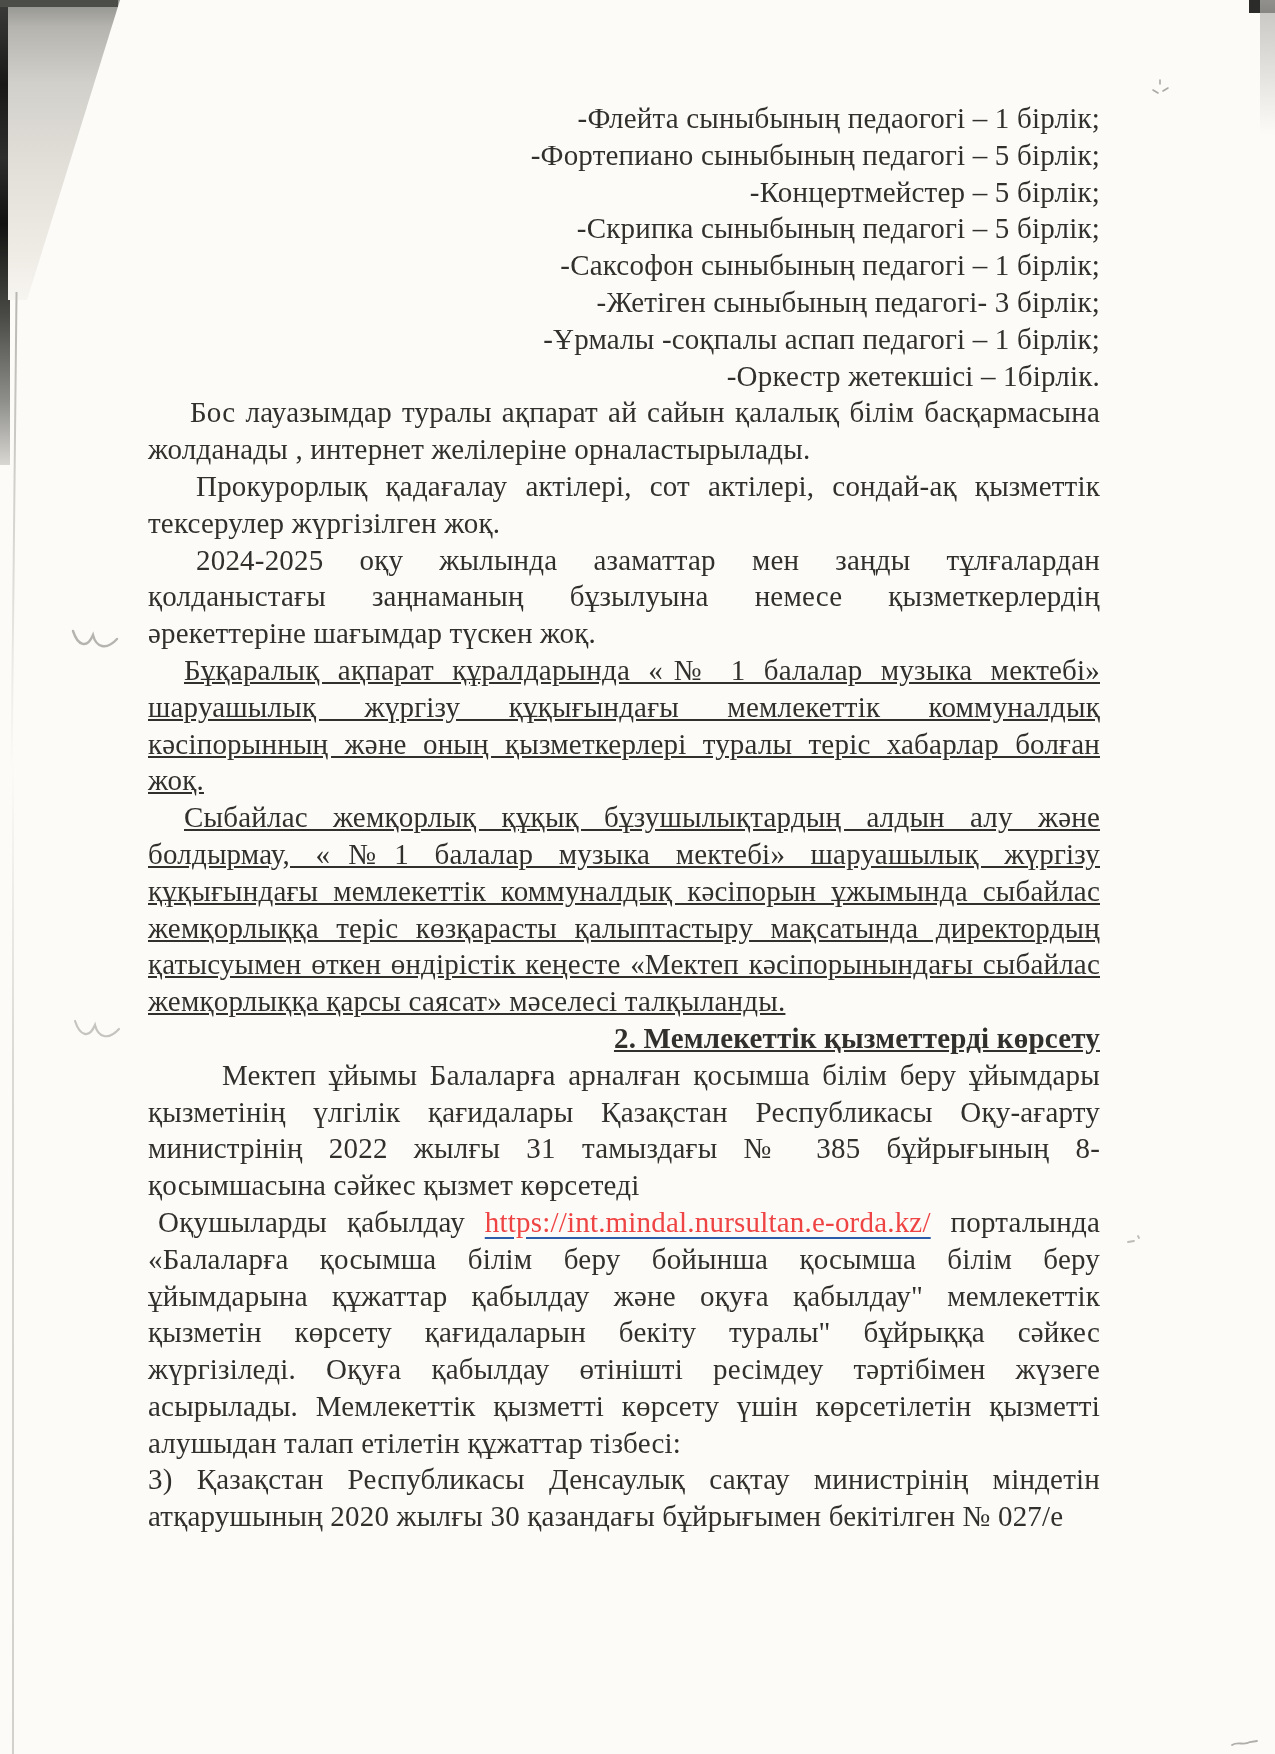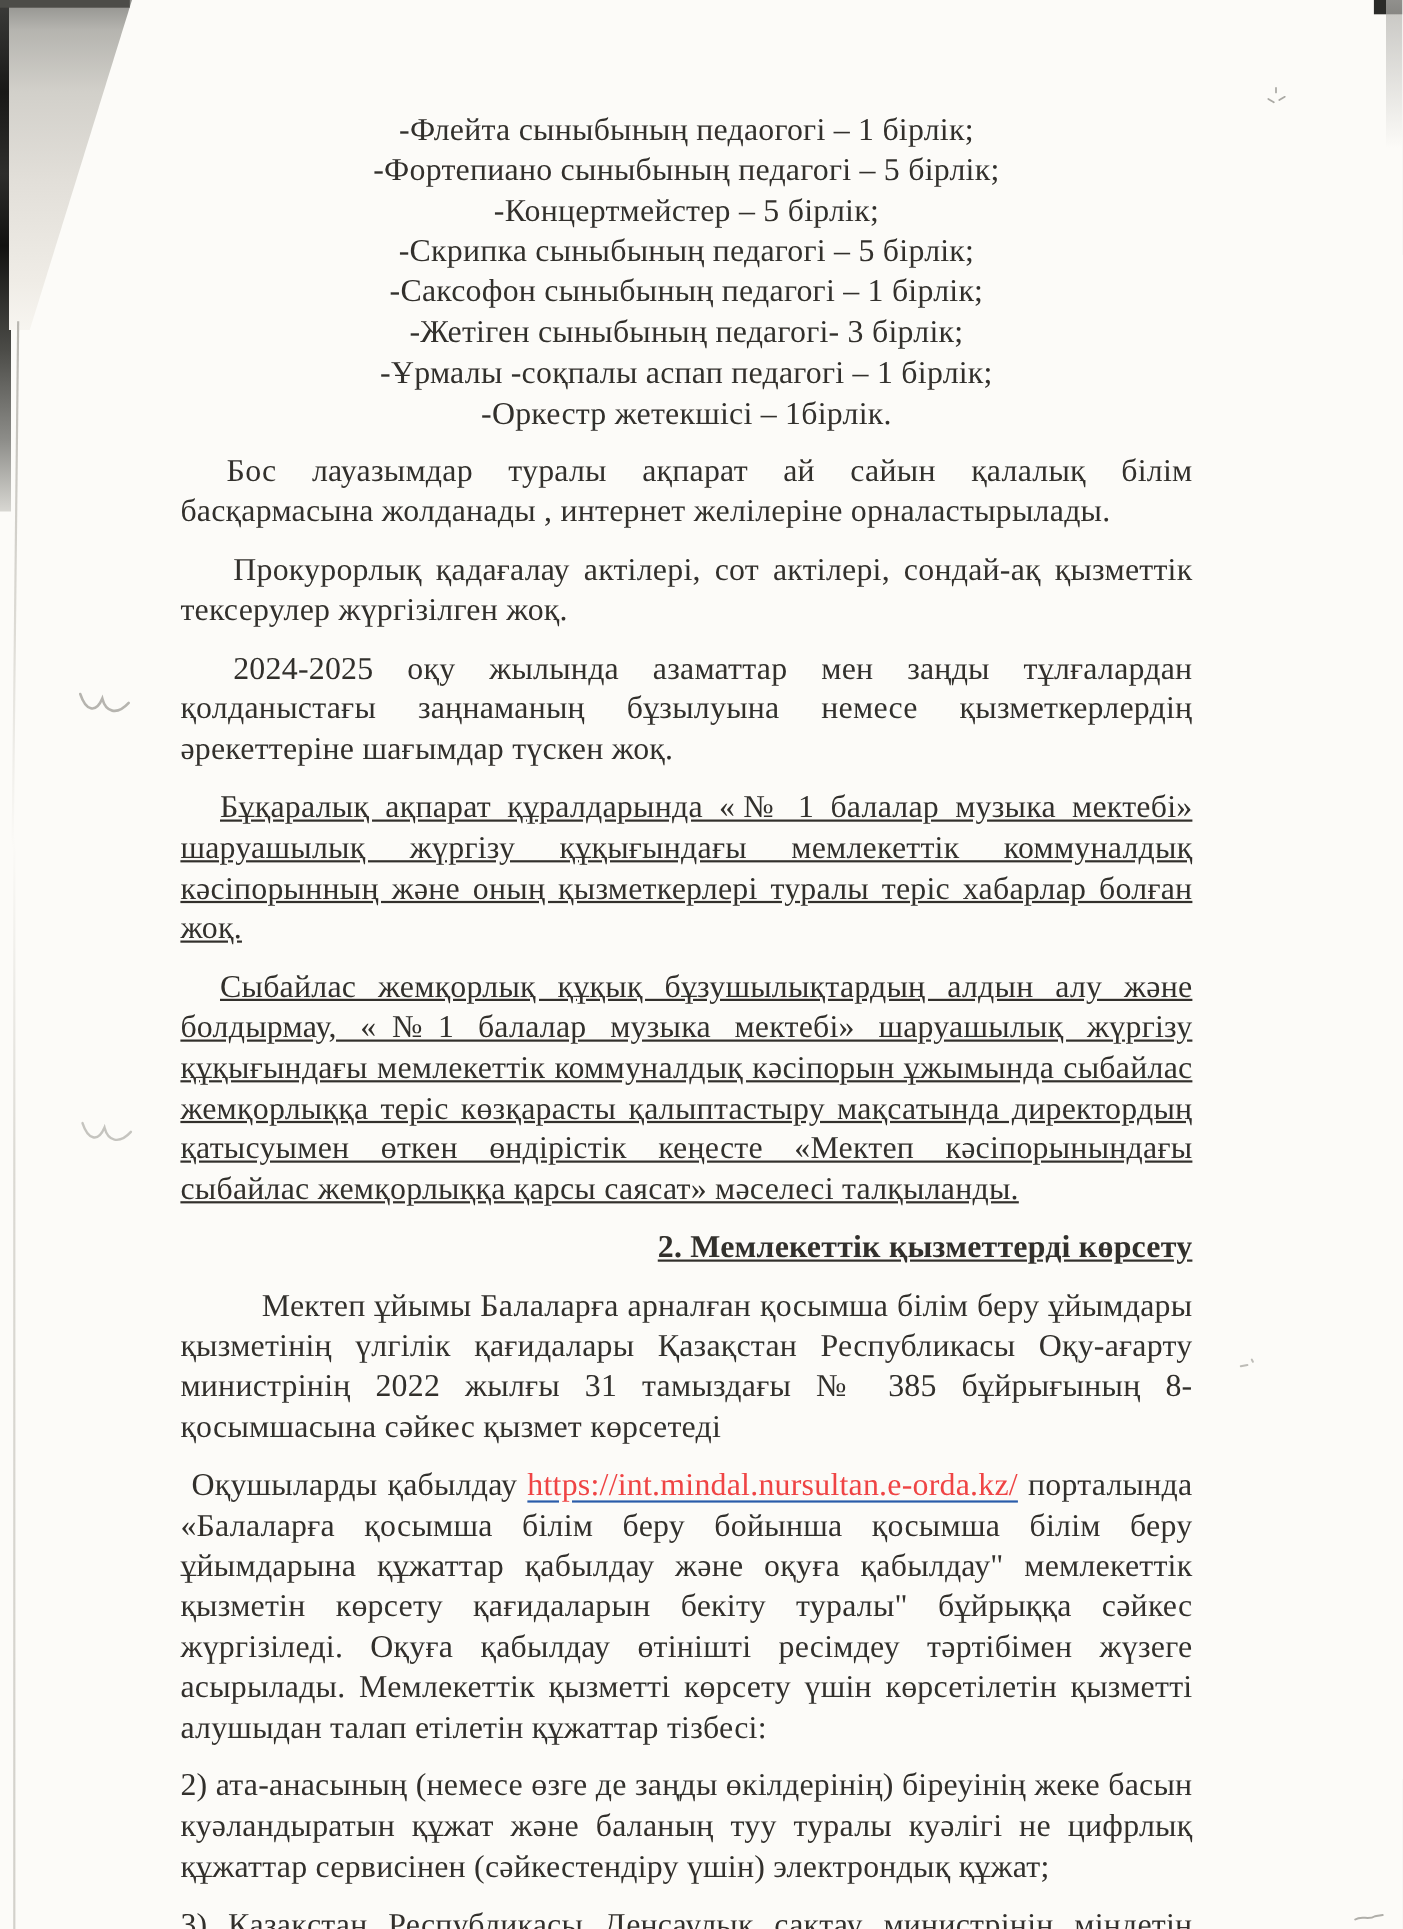--- a/index.html
+++ b/index.html
@@ -80,23 +80,23 @@
   .content {
     position: absolute;
     left: 148px;
     top: 100px;
     width: 952px;
     font-size: 29px;
     line-height: 36.8px;
     color: #32302c;
     letter-spacing: 0.2px;
   }
-  .content p { margin: 16px; }
+  .content p { margin: 0; }
   .vacancy-list div {
-    text-align: center;
+    text-align: right;
     white-space: nowrap;
   }
   .para { text-align: justify; }
   .ind-40 { text-indent: 42px; }
   .ind-48 { text-indent: 48px; }
   .ind-36 { text-indent: 36px; text-decoration: underline; }
   .ind-72 { text-indent: 74px; }
   .ind-8  { text-indent: 10px; }
   .heading-bold {
     font-weight: bold;
@@ -173,18 +173,17 @@
 
     <p class="para ind-36">Сыбайлас жемқорлық құқық бұзушылықтардың алдын алу және болдырмау, «№1 балалар музыка мектебі» шаруашылық жүргізу құқығындағы мемлекеттік коммуналдық кәсіпорын ұжымында сыбайлас жемқорлыққа теріс көзқарасты қалыптастыру мақсатында директордың қатысуымен өткен өндірістік кеңесте «Мектеп кәсіпорынындағы сыбайлас жемқорлыққа қарсы саясат» мәселесі талқыланды.</p>
 
     <p class="heading-bold ind-36">2. Мемлекеттік қызметтерді көрсету</p>
 
     <p class="para ind-72">Мектеп ұйымы Балаларға арналған қосымша білім беру ұйымдары қызметінің үлгілік қағидалары Қазақстан Республикасы Оқу-ағарту министрінің 2022 жылғы 31 тамыздағы № 385 бұйрығының 8-қосымшасына сәйкес қызмет көрсетеді</p>
 
     <p class="para ind-8"><span>Оқушыларды қабылдау</span> <a class="portal-link">https://int.mindal.nursultan.e-orda.kz/</a> <span>порталында «Балаларға қосымша білім беру бойынша қосымша білім беру ұйымдарына құжаттар қабылдау және оқуға қабылдау" мемлекеттік қызметін көрсету қағидаларын бекіту туралы" бұйрыққа сәйкес жүргізіледі. Оқуға қабылдау өтінішті ресімдеу тәртібімен жүзеге асырылады. Мемлекеттік қызметті көрсету үшін көрсетілетін қызметті алушыдан талап етілетін құжаттар тізбесі:</span></p>
 
 
-    <p class="para">2) ата-анасының (немесе өзге де заңды өкілдерінің) біреуінің жеке басын куәландыратын құжат және баланың туу туралы куәлігі не цифрлық құжаттар сервисінен (сәйкестендіру үшін) электрондық құжат;</p>
 
     <p class="para">3) Қазақстан Республикасы Денсаулық сақтау министрінің міндетін атқарушының 2020 жылғы 30 қазандағы бұйрығымен бекітілген № 027/е</p>
 
   </div>
 </div>
 
 </body></html>

